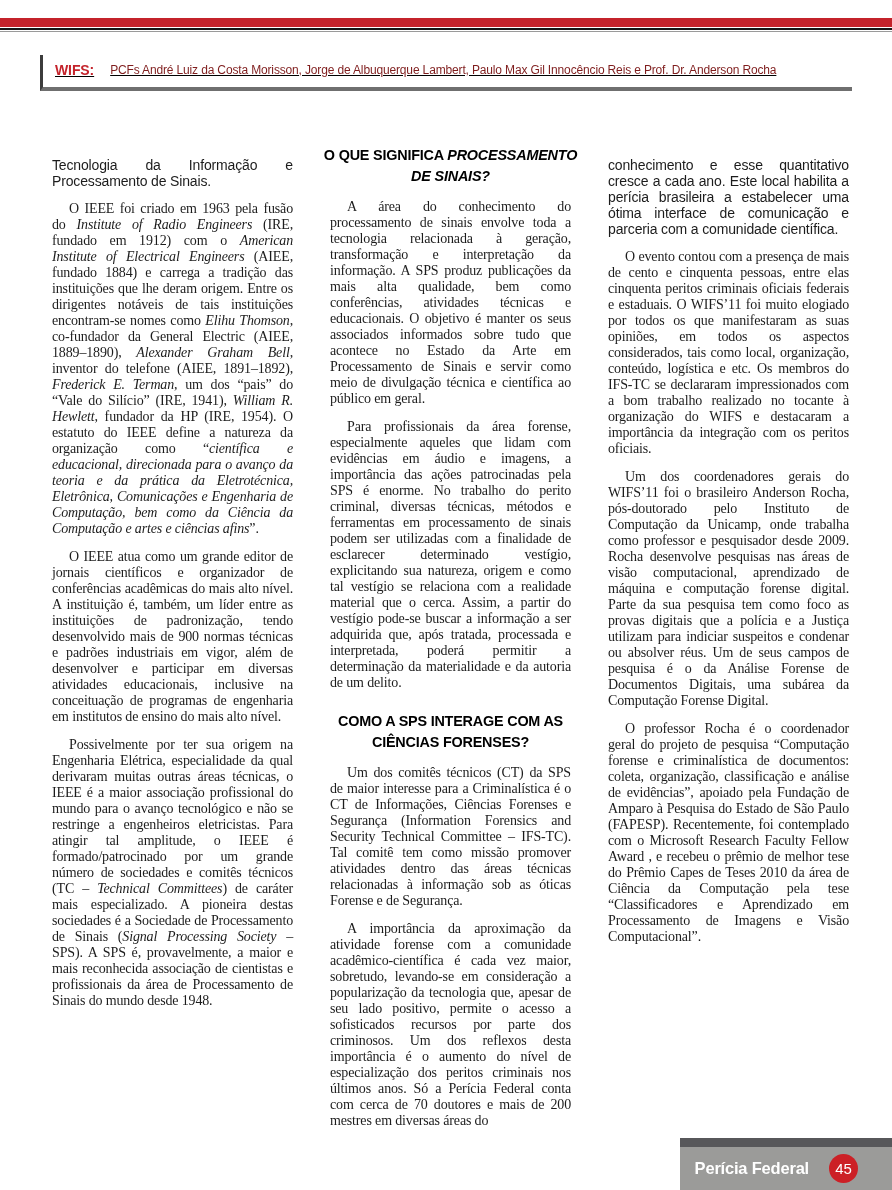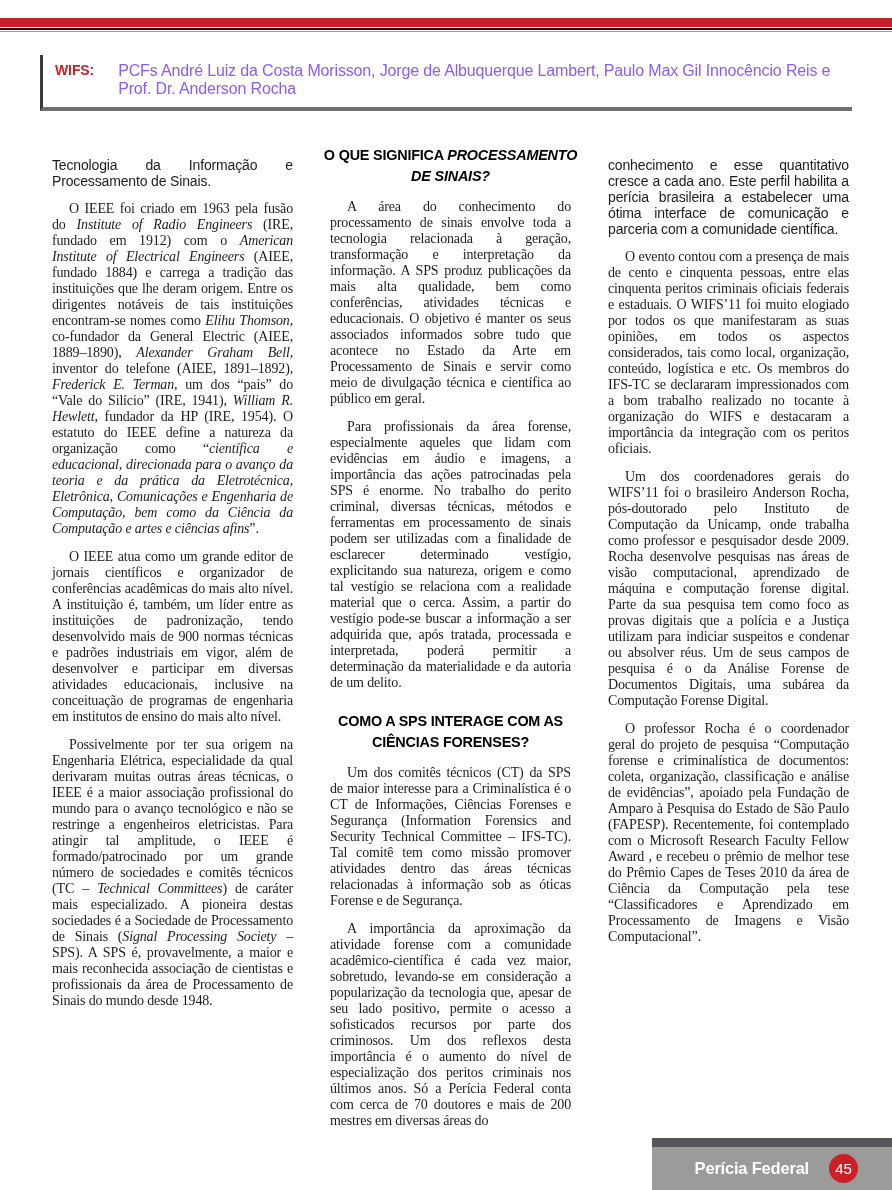--- a/index.html
+++ b/index.html
@@ -7,35 +7,35 @@
         font-family:"Liberation Sans",sans-serif;margin:0 auto;}
   
   .masthead{position:absolute;top:18px;left:0;width:892px;}
   .rule-red{height:9px;background:var(--accent-red,#c4232b);}
   .rule-gap{height:1px;background:#ffffff;}
   .rule-black{height:2px;background:#161616;}
   .rule-gray{height:1px;background:#9a9a9a;}
   
   .byline{position:absolute;top:55px;left:40px;right:40px;
           border-left:3px solid #3c3c3c;border-bottom:4px solid #6f6f6f;
-          padding:7px 0 9px 12px;display:flex;align-items:flex-start;gap:24px;}
+          padding:7px 0 9px 12px;display:flex;align-items:center;gap:16px;text-decoration:underline;}
   .wifs-label{color:var(--accent-red,#c4232b);font-weight:bold;font-size:14px;letter-spacing:-0.1px;}
-  .authors{color:#8b5cf6;font-size:16px;letter-spacing:-0.15px;}
+  .authors{color:#7f1d1d;font-size:12px;letter-spacing:-0.15px;}
   
   .cols{position:absolute;top:145px;left:40px;display:flex;gap:13px;}
   .col{width:265px;}
   .col p{margin:12px;font-size:14px;line-height:16px;letter-spacing:-0.15px;
          text-align:justify;color:#1c1c1c;}
   .col p.indent{text-indent:17px;font-family:Liberation Serif, serif;}
   .heading{font-weight:bold;font-size:14.4px;line-height:21px;letter-spacing:-0.2px;
            color:#000;margin:20px 0 0 0;text-align:center;}
   .heading:first-child{margin-top:0;}
   .it{font-style:italic;}
   
-  .footer{position:absolute;right:0;bottom:0;width:240px;}
+  .footer{position:absolute;right:0;bottom:0;width:212px;}
   .footer-stripe{height:9px;background:var(--footer-dark-gray,#57575a);}
   .footer-bar{height:43px;background:var(--footer-gray,#9b9b99);display:flex;
               align-items:center;justify-content:flex-end;gap:20px;padding-right:34px;}
   .footer-brand{color:#ffffff;font-weight:bold;font-size:16.5px;letter-spacing:-0.2px;}
   .page-badge{width:29px;height:29px;border-radius:50%;background:var(--badge-red,#cc2026);
               color:#ffffff;font-weight:normal;font-size:15px;display:flex;
               align-items:center;justify-content:center;text-align:center;}
 </style>
 </head>
 <body>
@@ -64,21 +64,21 @@
       </div>
     <div class="col">
         <div class="heading"><span>O QUE SIGNIFICA </span><span class="it">PROCESSAMENTO DE SINAIS?</span></div>
         <p class="indent"><span>A área do conhecimento do processamento de sinais envolve toda a tecnologia relacionada à geração, transformação e interpretação da informação. A SPS produz publicações da mais alta qualidade, bem como conferências, atividades técnicas e educacionais. O objetivo é manter os seus associados informados sobre tudo que acontece no Estado da Arte em Processamento de Sinais e servir como meio de divulgação técnica e científica ao público em geral.</span></p>
         <p class="indent"><span>Para profissionais da área forense, especialmente aqueles que lidam com evidências em áudio e imagens, a importância das ações patrocinadas pela SPS é enorme. No trabalho do perito criminal, diversas técnicas, métodos e ferramentas em processamento de sinais podem ser utilizadas com a finalidade de esclarecer determinado vestígio, explicitando sua natureza, origem e como tal vestígio se relaciona com a realidade material que o cerca. Assim, a partir do vestígio pode-se buscar a informação a ser adquirida que, após tratada, processada e interpretada, poderá permitir a determinação da materialidade e da autoria de um delito.</span></p>
         <div class="heading"><span>COMO A SPS INTERAGE COM AS CIÊNCIAS FORENSES?</span></div>
         <p class="indent"><span>Um dos comitês técnicos (CT) da SPS de maior interesse para a Criminalística é o CT de Informações, Ciências Forenses e Segurança (Information Forensics and Security Technical Committee – IFS-TC). Tal comitê tem como missão promover atividades dentro das áreas técnicas relacionadas à informação sob as óticas Forense e de Segurança.</span></p>
         <p class="indent"><span>A importância da aproximação da atividade forense com a comunidade acadêmico-científica é cada vez maior, sobretudo, levando-se em consideração a popularização da tecnologia que, apesar de seu lado positivo, permite o acesso a sofisticados recursos por parte dos criminosos. Um dos reflexos desta importância é o aumento do nível de especialização dos peritos criminais nos últimos anos. Só a Perícia Federal conta com cerca de 70 doutores e mais de 200 mestres em diversas áreas do</span></p>
       </div>
     <div class="col">
-        <p class=""><span>conhecimento e esse quantitativo cresce a cada ano. Este perfil habilita a perícia brasileira a estabelecer uma ótima interface de comunicação e parceria com a comunidade científica.</span></p>
+        <p class=""><span>conhecimento e esse quantitativo cresce a cada ano. Este local habilita a perícia brasileira a estabelecer uma ótima interface de comunicação e parceria com a comunidade científica.</span></p>
         <p class="indent"><span>O evento contou com a presença de mais de cento e cinquenta pessoas, entre elas cinquenta peritos criminais oficiais federais e estaduais. O WIFS’11 foi muito elogiado por todos os que manifestaram as suas opiniões, em todos os aspectos considerados, tais como local, organização, conteúdo, logística e etc. Os membros do IFS-TC se declararam impressionados com a bom trabalho realizado no tocante à organização do WIFS e destacaram a importância da integração com os peritos oficiais.</span></p>
         <p class="indent"><span>Um dos coordenadores gerais do WIFS’11 foi o brasileiro Anderson Rocha, pós-doutorado pelo Instituto de Computação da Unicamp, onde trabalha como professor e pesquisador desde 2009. Rocha desenvolve pesquisas nas áreas de visão computacional, aprendizado de máquina e computação forense digital. Parte da sua pesquisa tem como foco as provas digitais que a polícia e a Justiça utilizam para indiciar suspeitos e condenar ou absolver réus. Um de seus campos de pesquisa é o da Análise Forense de Documentos Digitais, uma subárea da Computação Forense Digital.</span></p>
         <p class="indent"><span>O professor Rocha é o coordenador geral do projeto de pesquisa “Computação forense e criminalística de documentos: coleta, organização, classificação e análise de evidências”, apoiado pela Fundação de Amparo à Pesquisa do Estado de São Paulo (FAPESP). Recentemente, foi contemplado com o Microsoft Research Faculty Fellow Award , e recebeu o prêmio de melhor tese do Prêmio Capes de Teses 2010 da área de Ciência da Computação pela tese “Classificadores e Aprendizado em Processamento de Imagens e Visão Computacional”.</span></p>
       </div>
   </div>
 
   <div class="footer">
     <div class="footer-stripe"></div>
     <div class="footer-bar">
       <span class="footer-brand">Perícia Federal</span>

